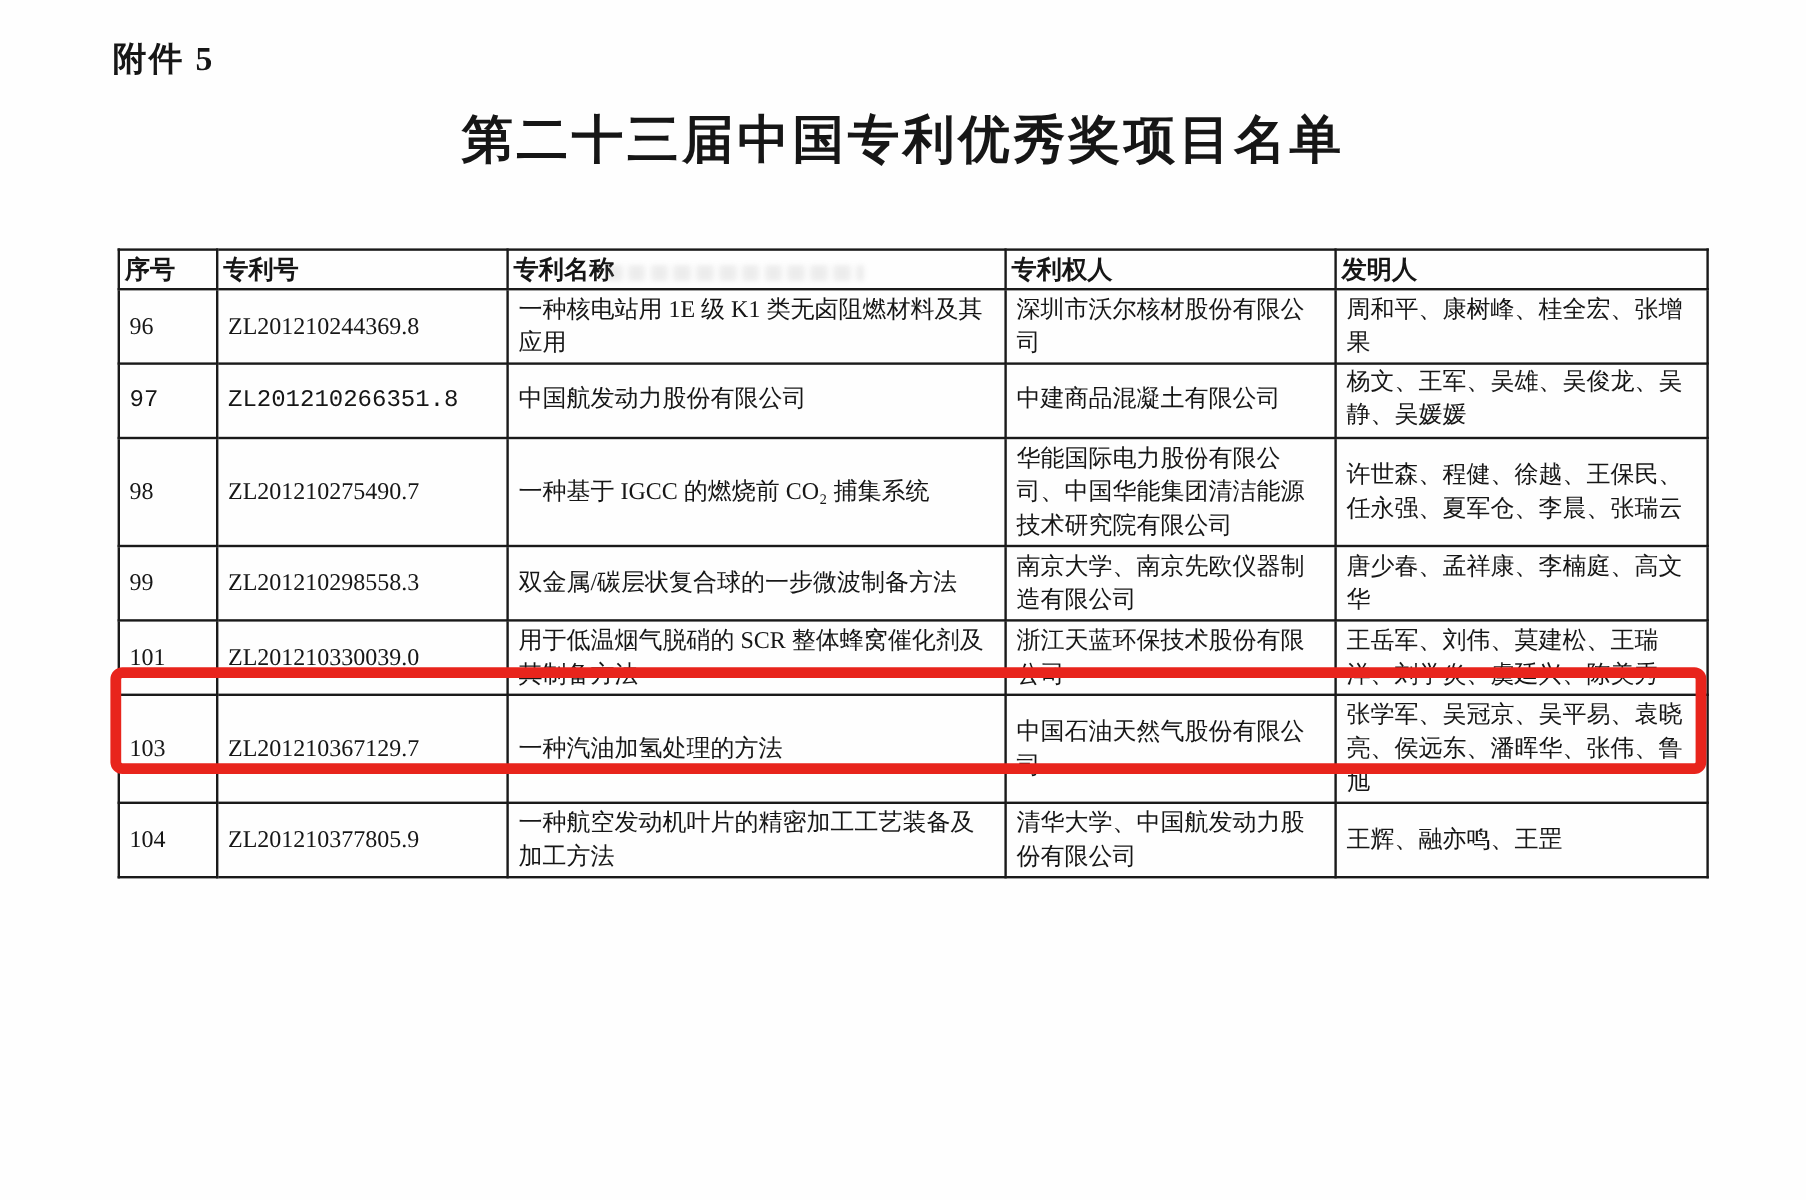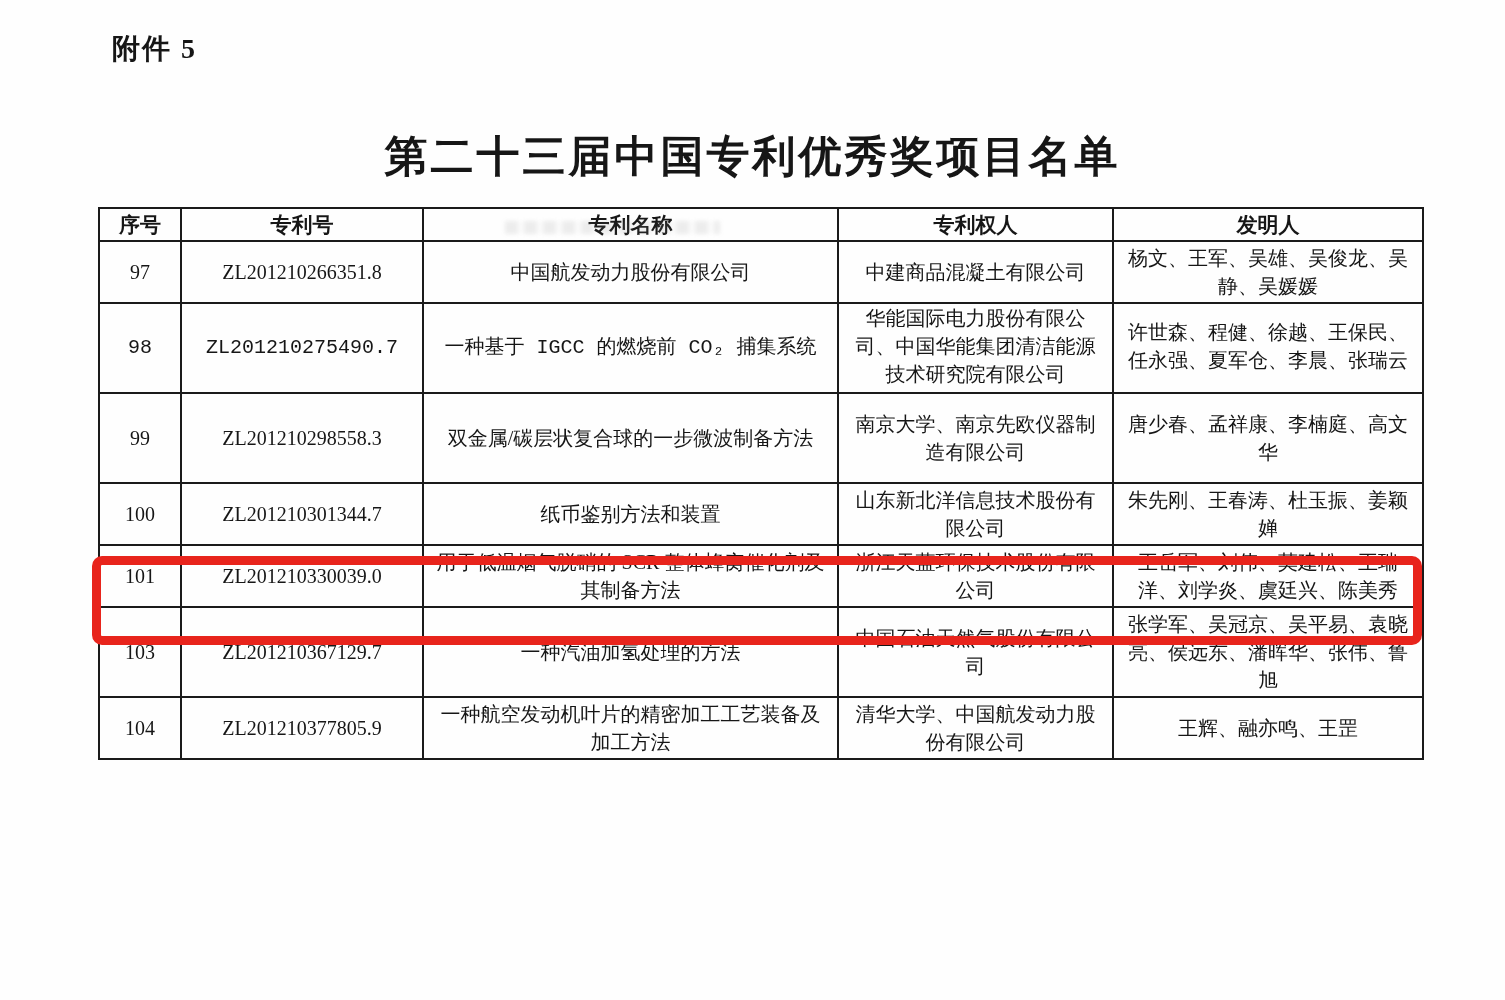--- a/index.html
+++ b/index.html
@@ -11,36 +11,35 @@
   }
   .page {
     position: relative;
     width: 1505px;
     height: 1000px;
     background: #fefefe;
     overflow: hidden;
   }
   .attachment-label {
     position: absolute;
-    left: 112px;
+    left: 94px;
     top: 30px;
     font-size: 28px;
     font-weight: 700;
     letter-spacing: 2px;
   }
   .doc-title {
     position: absolute;
     left: 0;
     top: 88px;
     width: 100%;
     text-align: center;
     font-size: 43px;
     font-weight: 700;
     letter-spacing: 3px;
-    margin-top: 40px;
   }
   .doc-subtitle {
     position: absolute;
     left: 0;
     top: 164px;
     width: 100%;
     text-align: center;
     font-size: 24px;
     font-weight: 400;
   }
@@ -49,21 +48,21 @@
     left: 98px;
     top: 207px;
     width: 1324px;
     border-collapse: collapse;
     table-layout: fixed;
     border: 2px solid #1a1a1a;
   }
   table.patent-table th,
   table.patent-table td {
     border: 2px solid #1a1a1a;
-    text-align: center;
+    text-align: left;
     vertical-align: middle;
     font-size: 20px;
     line-height: 28px;
     padding: 2px 8px;
     overflow: hidden;
   }
   table.patent-table thead tr { height: 33px; }
   table.patent-table th {
     font-weight: 700;
     font-size: 21px;
@@ -132,46 +131,46 @@
       <tr>
         <th>序号</th>
         <th>专利号</th>
         <th>专利名称</th>
         <th>专利权人</th>
         <th>发明人</th>
       </tr>
     </thead>
     <tbody id="table-body">
         <tr>
+      <td class="cell-no">96</td>
+      <td class="cell-patent-no">ZL201210244369.8</td>
+      <td class="cell-name">一种核电站用 1E 级 K1 类无卤阻燃材料及其应用</td>
+      <td class="cell-owner">深圳市沃尔核材股份有限公司</td>
+      <td class="cell-inventors">周和平、康树峰、桂全宏、张增果</td>
+    </tr>
+        <tr>
       <td class="cell-no">97</td>
       <td class="cell-patent-no">ZL201210266351.8</td>
       <td class="cell-name">中国航发动力股份有限公司</td>
       <td class="cell-owner">中建商品混凝土有限公司</td>
       <td class="cell-inventors">杨文、王军、吴雄、吴俊龙、吴静、吴媛媛</td>
     </tr>
         <tr>
       <td class="cell-no">98</td>
       <td class="cell-patent-no">ZL201210275490.7</td>
       <td class="cell-name">一种基于 IGCC 的燃烧前 CO₂ 捕集系统</td>
       <td class="cell-owner">华能国际电力股份有限公司、中国华能集团清洁能源技术研究院有限公司</td>
       <td class="cell-inventors">许世森、程健、徐越、王保民、任永强、夏军仓、李晨、张瑞云</td>
     </tr>
         <tr>
       <td class="cell-no">99</td>
       <td class="cell-patent-no">ZL201210298558.3</td>
       <td class="cell-name">双金属/碳层状复合球的一步微波制备方法</td>
       <td class="cell-owner">南京大学、南京先欧仪器制造有限公司</td>
       <td class="cell-inventors">唐少春、孟祥康、李楠庭、高文华</td>
-    </tr>
-        <tr>
-      <td class="cell-no">100</td>
-      <td class="cell-patent-no">ZL201210301344.7</td>
-      <td class="cell-name">纸币鉴别方法和装置</td>
-      <td class="cell-owner">山东新北洋信息技术股份有限公司</td>
-      <td class="cell-inventors">朱先刚、王春涛、杜玉振、姜颖婵</td>
     </tr>
         <tr class="highlighted-row">
       <td class="cell-no">101</td>
       <td class="cell-patent-no">ZL201210330039.0</td>
       <td class="cell-name">用于低温烟气脱硝的 SCR 整体蜂窝催化剂及其制备方法</td>
       <td class="cell-owner">浙江天蓝环保技术股份有限公司</td>
       <td class="cell-inventors">王岳军、刘伟、莫建松、王瑞洋、刘学炎、虞廷兴、陈美秀</td>
     </tr>
         <tr>
       <td class="cell-no">103</td>

